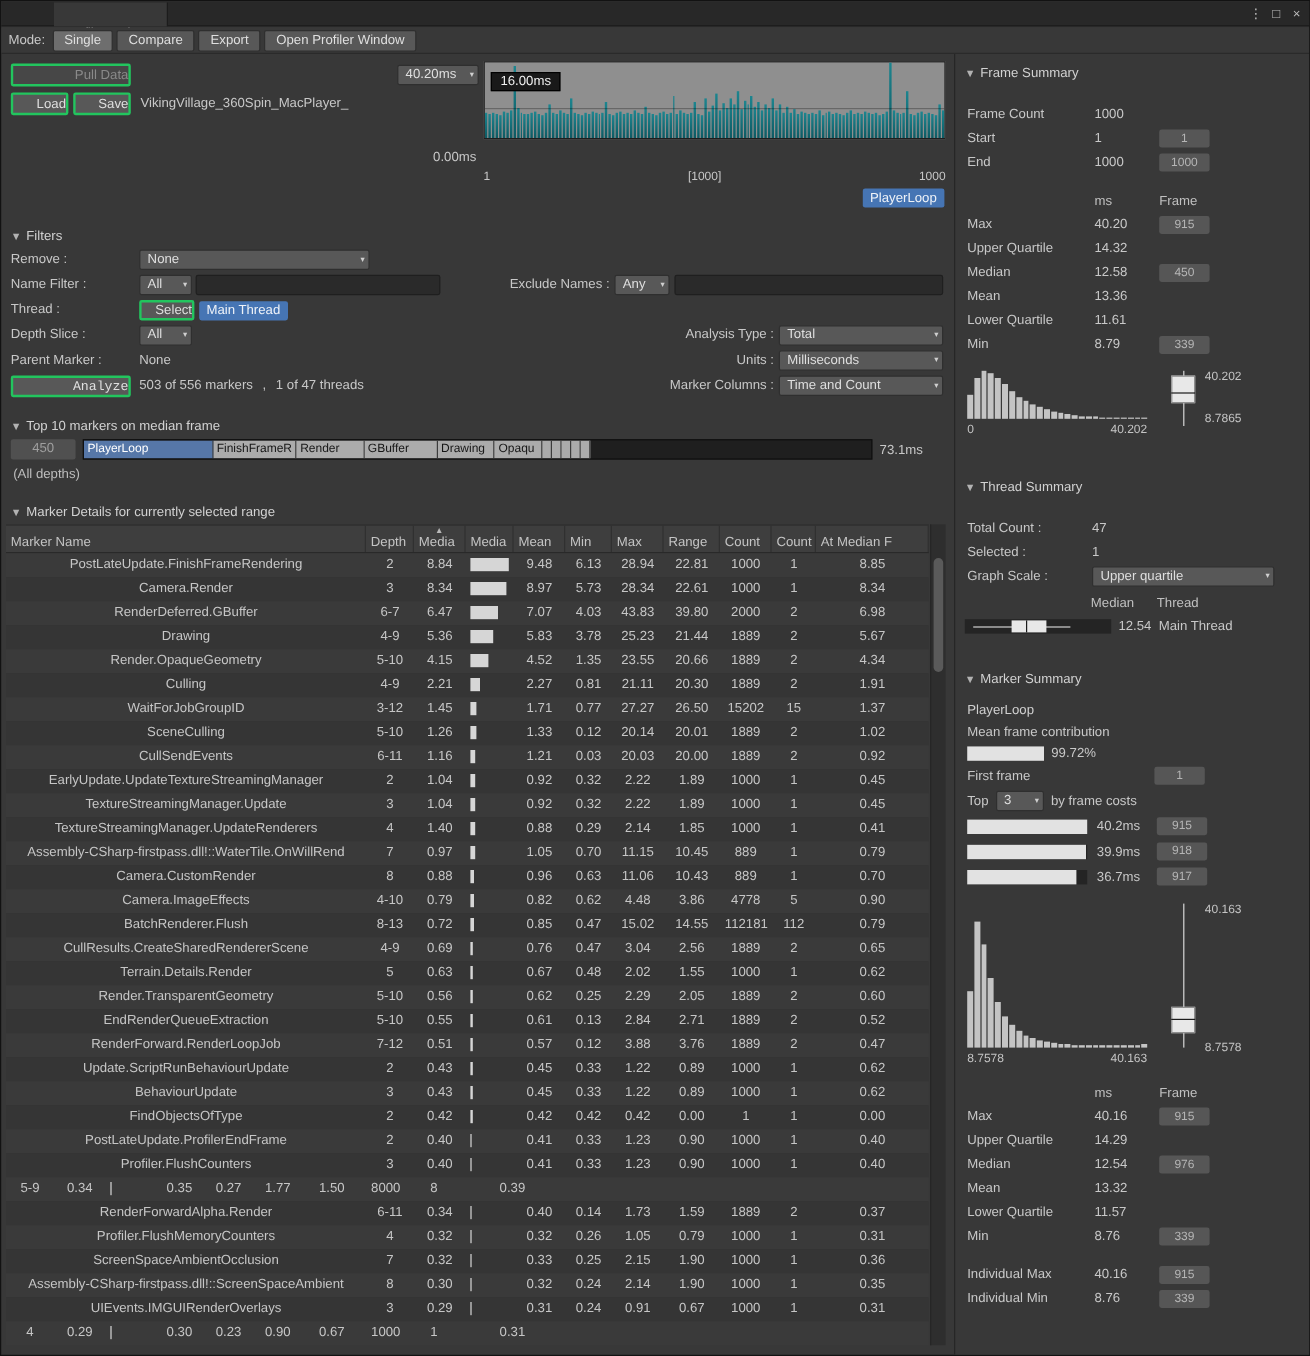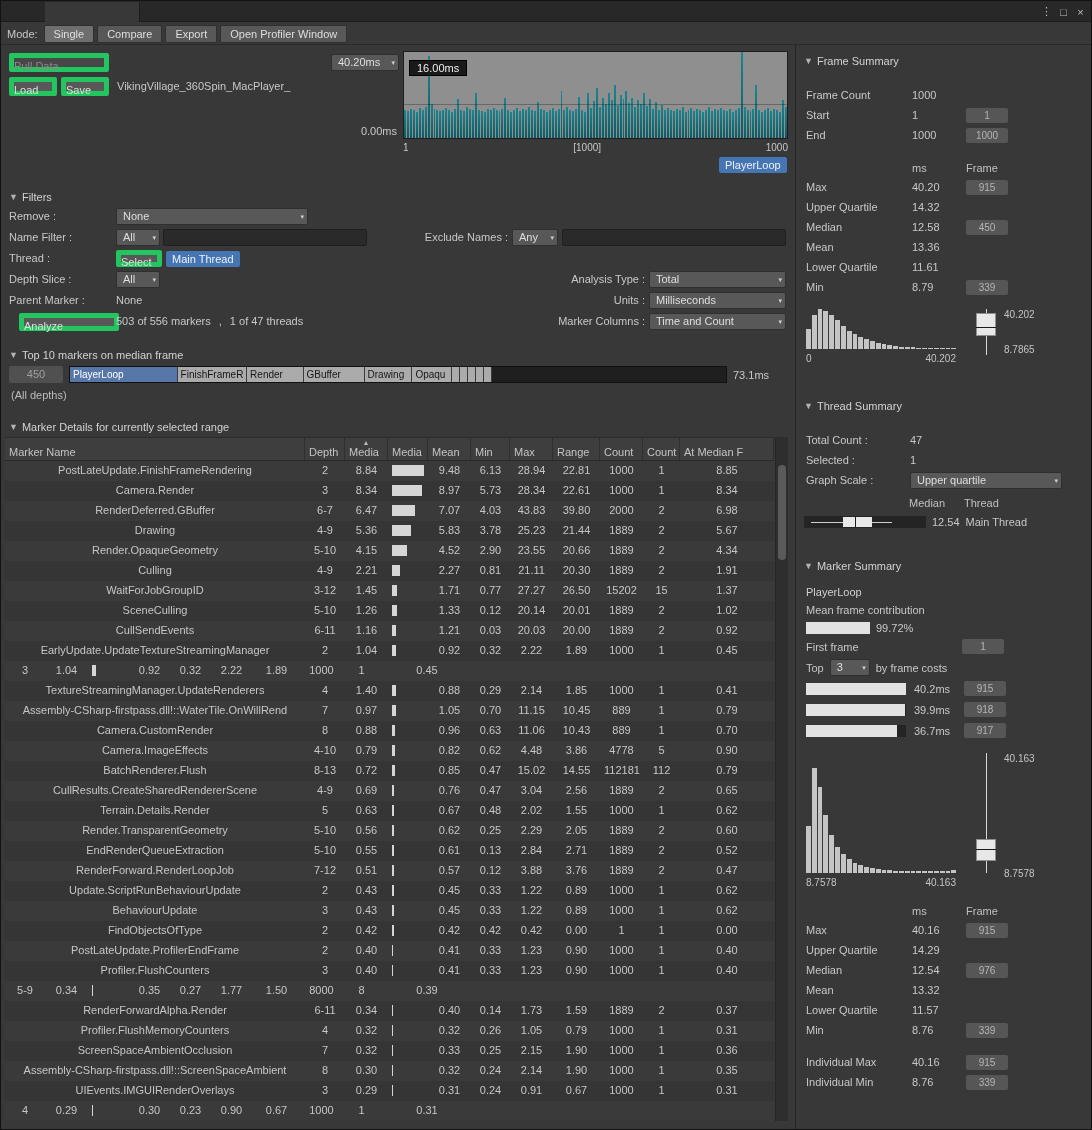--- a/index.html
+++ b/index.html
@@ -11,59 +11,59 @@
   .tab { position:absolute; left:1px; top:1px; height:20px; padding:16px 10px 0 8px; background:#383838; color:#d2d2d2; line-height:20px; border-right:1px solid #1c1c1c;margin-left:43px; }
   .win-controls { position:absolute; right:2px; top:0; height:21px; display:flex; align-items:center; color:#bdbdbd; }
   .win-controls span { width:17px; text-align:center; cursor:default; }
 
   
   .toolbar { position:absolute; top:22px; left:0; right:0; height:22px; background:#383838; border-bottom:1px solid #2a2a2a; display:flex; align-items:center; padding-left:6px; gap:3px; }
   .tlabel { margin-right:3px; }
   .tbtn { background:#585858; border:1px solid #2f2f2f; border-radius:2px; color:#dfdfdf; padding:0 9px; height:18px; line-height:16px; cursor:default; }
   .tbtn.active { background:#6e6e6e; }
 
-  .btn { background:#585858; border:5px solid #22c55e; border-radius:2px; color:#dfdfdf; text-align:left; cursor:default; }
+  .btn { background:#585858; border:2px solid #22c55e; border-radius:2px; color:#dfdfdf; text-align:right; cursor:default; }
   .btn.disabled { background:#474747; color:#8a8a8a; }
 
   .dd { position:relative; background:#585858; border:1px solid #2f2f2f; border-radius:2px; height:17px; line-height:15px; padding:0 15px 0 6px; color:#dfdfdf; white-space:nowrap; overflow:hidden; cursor:default; }
   .dd .arr { position:absolute; right:3px; top:4px; font-size:7px; color:#cfcfcf; line-height:8px; }
 
   .tinput { background:#2a2a2a; border:1px solid #1f1f1f; border-radius:2px; height:17px; color:#c8c8c8; font-family:inherit; font-size:11px; padding:0 4px; }
 
   .chip { background:#4675b4; color:#eef2f8; padding:0 6px; height:16px; line-height:16px; border-radius:2px; display:inline-block; }
 
   .fold { font-size:9px; color:#b2b2b2; margin-right:4px; }
 
   
   .left { position:absolute; top:44px; left:0; width:794px; bottom:0; }
 
   .top-area { position:relative; height:142px; }
   .pull-btn { position:absolute; left:8px; top:8px; width:100px; height:19px; line-height:17px; }
   .load-btn { position:absolute; left:8px; top:32px; width:48px; height:19px; line-height:17px; }
   .save-btn { position:absolute; left:60px; top:32px; width:48px; height:19px; line-height:17px; }
   .fname { position:absolute; left:116px; top:35px; color:#c8c8c8; }
   .scale-dd { position:absolute; left:330px; top:9px; width:68px; }
-  .fchart { position:absolute; left:402px; top:6px; width:385px; height:88px; background:#8f8f8f; border:1px solid #1e1e1e; overflow:hidden; }
+  .fchart { position:absolute; left:402px; top:6px; width:385px; height:65px; background:#8f8f8f; border:1px solid #1e1e1e; overflow:hidden; }
   .fbars { position:absolute; left:0; right:0; top:0; bottom:0; display:flex; align-items:flex-end; }
   .fbar { flex:1; background:linear-gradient(#1d858f,#0d5a63); margin-right:1px; }
   .limit-line { position:absolute; left:0; right:0; top:60%; height:1px; background:rgba(0,0,0,0.28); }
   .ftooltip { position:absolute; left:5px; top:8px; background:#191919; color:#f0f0f0; padding:1px 7px; border:1px solid #000; }
   .zero-label { position:absolute; left:330px; top:80px; width:66px; text-align:right; }
   .axis-row { position:absolute; left:402px; top:97px; width:385px; display:flex; justify-content:space-between; font-size:10px; color:#c8c8c8; }
   .sel-chip { position:absolute; left:718px; top:112px; }
 
   
   .filters { position:relative; height:150px; }
   .sec-head { display:flex; align-items:center; padding:4px 0 4px 8px; color:#d2d2d2; }
   .frow { position:relative; height:21px; }
   .fl { position:absolute; left:8px; top:3px; }
   .pos115 { position:absolute; left:115px; top:1px; }
   .fright { position:absolute; right:9px; top:1px; display:flex; gap:4px; align-items:center; }
   .fright .rlabel { line-height:17px; }
-  .analyze-btn { position:absolute; left:18px; top:1px; width:100px; height:18px; line-height:16px; }
+  .analyze-btn { position:absolute; left:8px; top:1px; width:100px; height:18px; line-height:16px;font-family:Liberation Mono, monospace; }
   .finfo { position:absolute; left:115px; top:3px; display:flex; gap:8px; color:#c8c8c8; }
 
   
   .top10 { position:relative; height:62px; margin-top:8px; }
   .t10row { display:flex; align-items:center; padding-left:8px; gap:6px; height:19px; }
   .mf-btn { width:54px; height:17px; background:#505050; color:#9f9f9f; text-align:center; line-height:17px; border-radius:2px; }
   .t10bar { width:658px; height:17px; background:#1f1f1f; border:1px solid #101010; display:flex; overflow:hidden; }
   .seg { height:100%; background:#ababab; color:#161616; font-size:10px; line-height:15px; padding-left:3px; overflow:hidden; white-space:nowrap; border-right:1px solid #3c3c3c; }
   .seg.sel { background:#5677a8; color:#fff; }
   .alldepths { padding:5px 0 0 10px; color:#bdbdbd; }
@@ -517,21 +517,21 @@
             <div class="tc c10">5.67</div>
           </div>
           <div class="trow even">
             <div class="tc c0">Render.OpaqueGeometry</div>
             <div class="tc c1">5-10</div>
             <div class="tc c2">4.15</div>
             <div class="tc c3">
               <div class="mbar" style="width: 46.9457%;"></div>
             </div>
             <div class="tc c4">4.52</div>
-            <div class="tc c5">2.90</div>
+            <div class="tc c5">1.35</div>
             <div class="tc c6">23.55</div>
             <div class="tc c7">20.66</div>
             <div class="tc c8">1889</div>
             <div class="tc c9">2</div>
             <div class="tc c10">4.34</div>
           </div>
           <div class="trow odd">
             <div class="tc c0">Culling</div>
             <div class="tc c1">4-9</div>
             <div class="tc c2">2.21</div>
@@ -600,20 +600,21 @@
             </div>
             <div class="tc c4">0.92</div>
             <div class="tc c5">0.32</div>
             <div class="tc c6">2.22</div>
             <div class="tc c7">1.89</div>
             <div class="tc c8">1000</div>
             <div class="tc c9">1</div>
             <div class="tc c10">0.45</div>
           </div>
           <div class="trow even">
+            <div class="tc c0">TextureStreamingManager.Update</div>
             <div class="tc c1">3</div>
             <div class="tc c2">1.04</div>
             <div class="tc c3">
               <div class="mbar" style="width: 11.7647%;"></div>
             </div>
             <div class="tc c4">0.92</div>
             <div class="tc c5">0.32</div>
             <div class="tc c6">2.22</div>
             <div class="tc c7">1.89</div>
             <div class="tc c8">1000</div>

